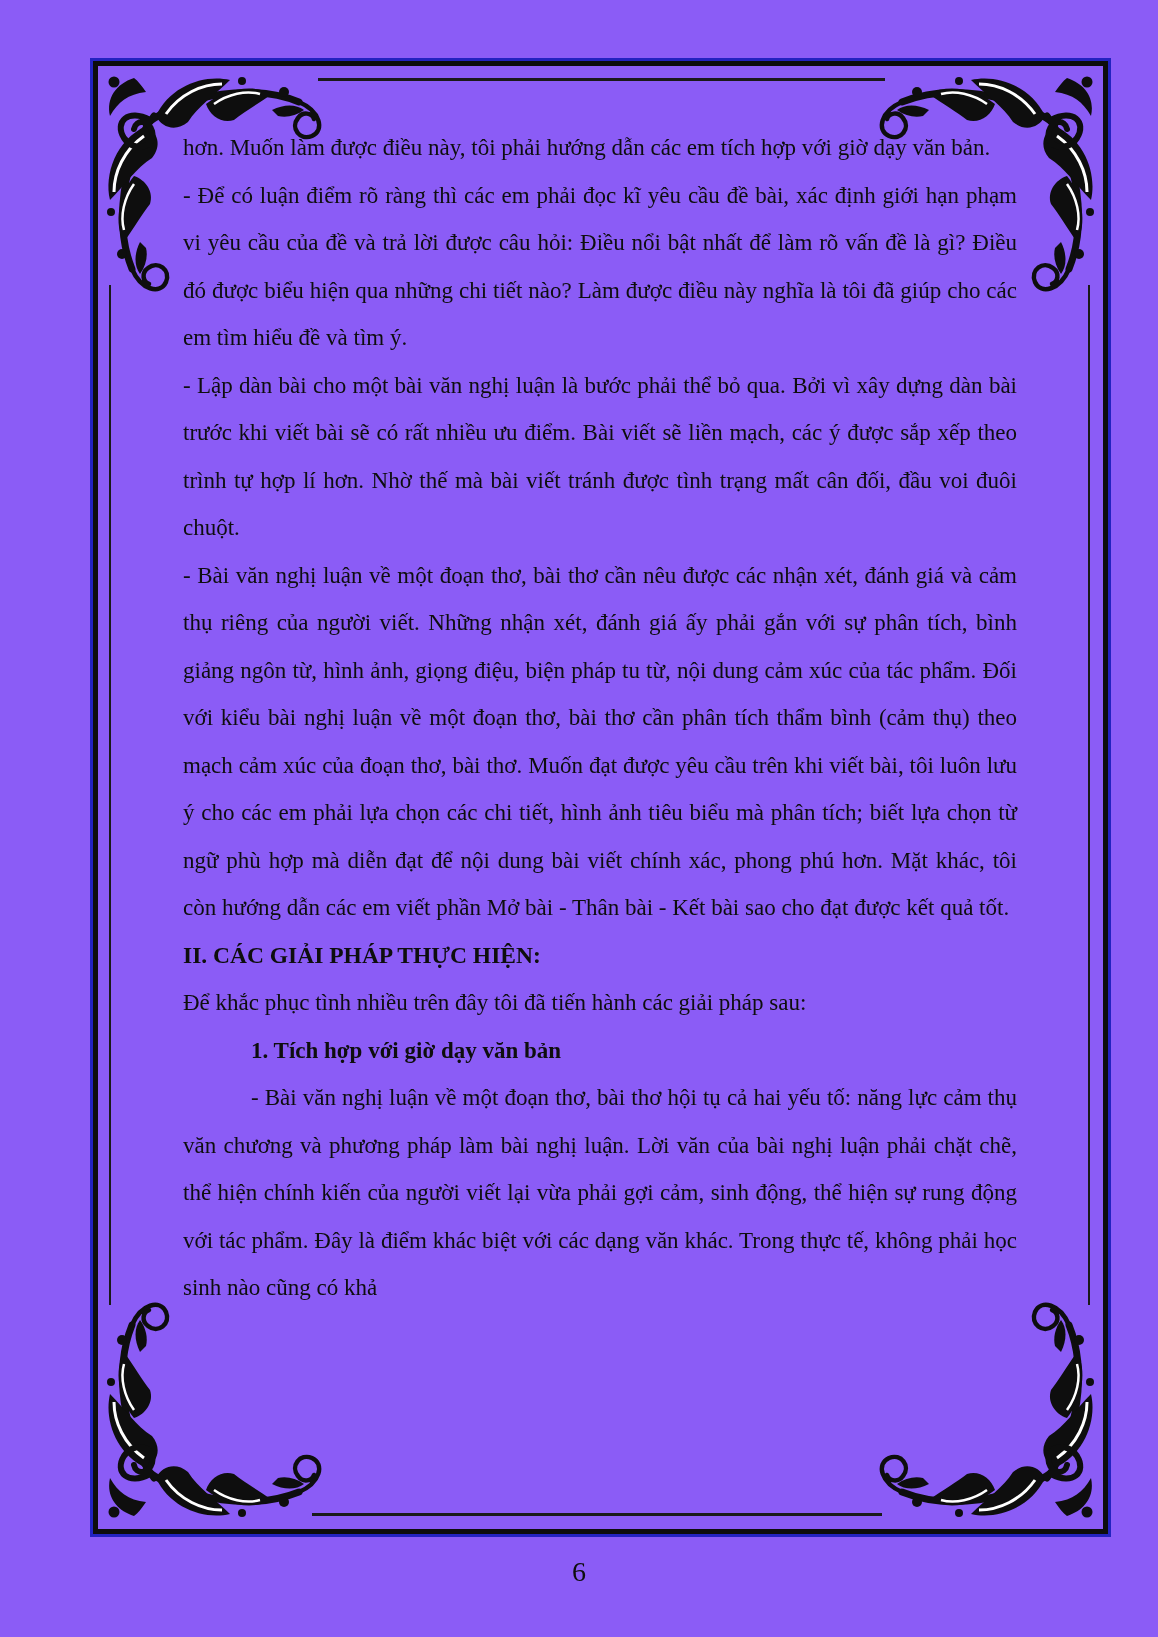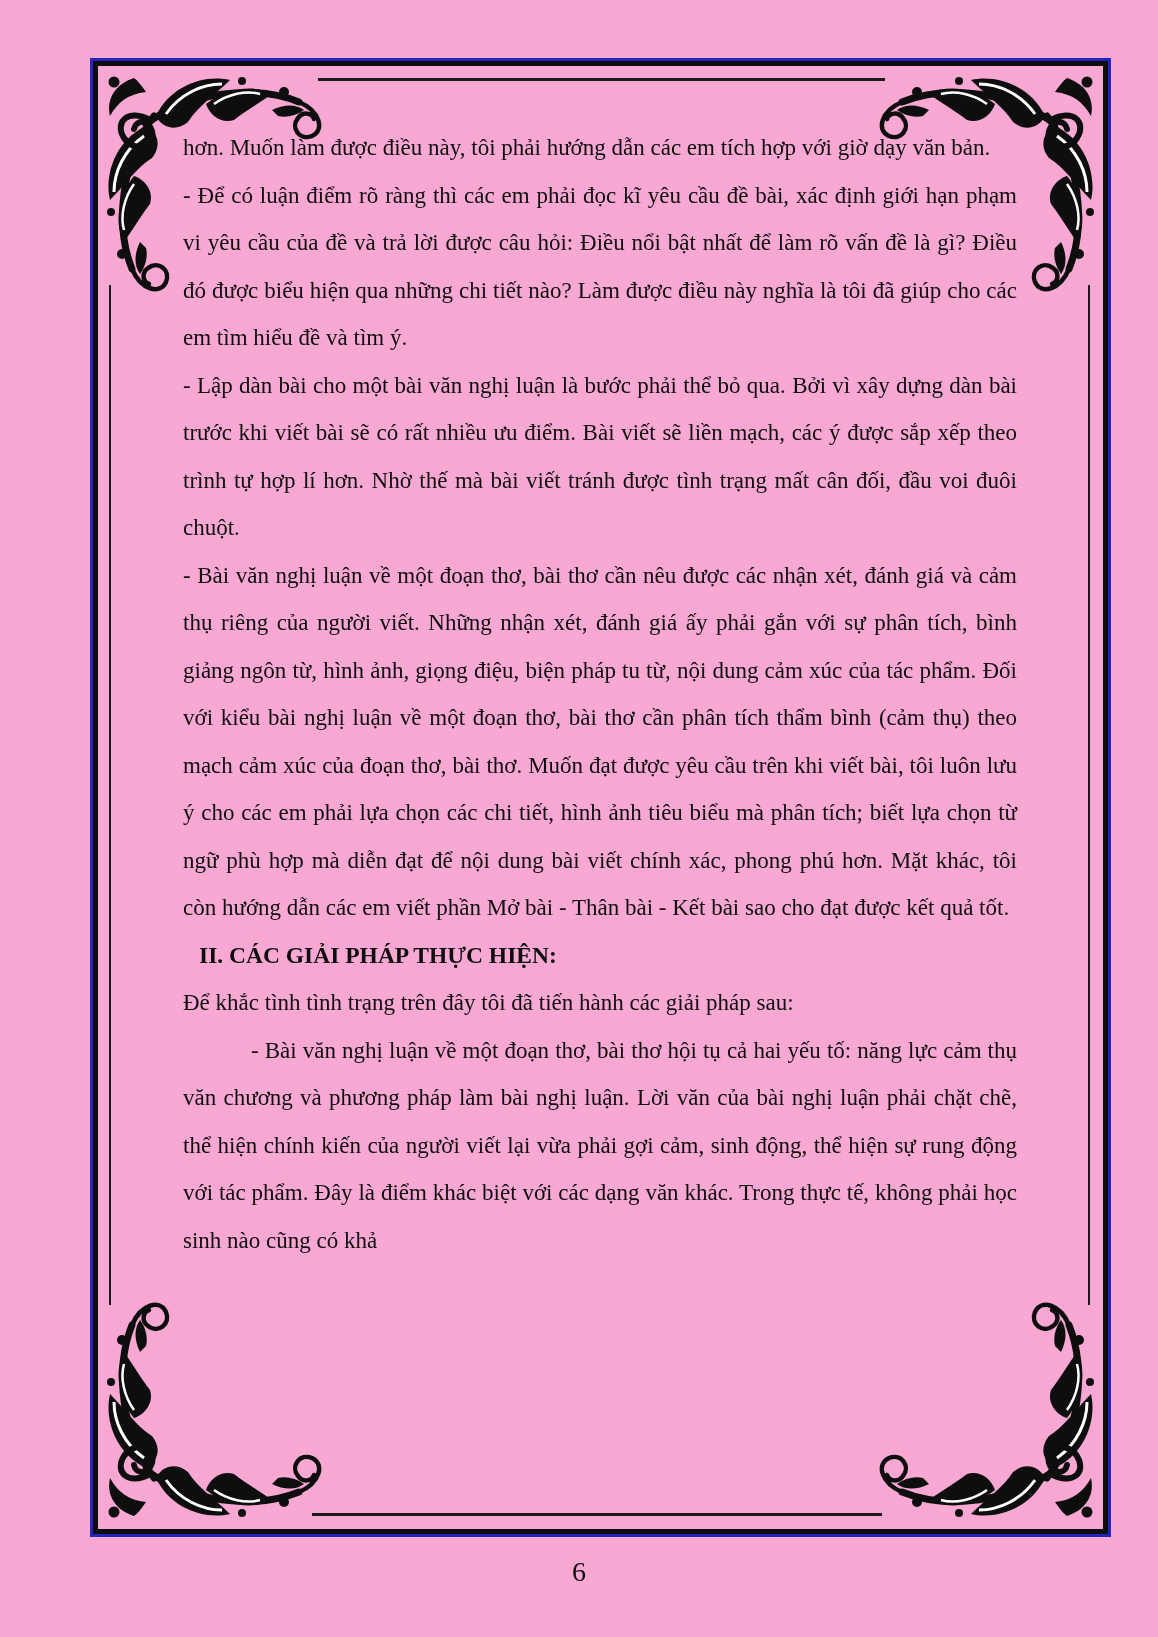--- a/index.html
+++ b/index.html
@@ -9,21 +9,21 @@
     --text-black:#0e0e0e;
   }
   *{margin:0;padding:0;box-sizing:border-box;}
   html,body{background:#ffffff;}
   body{
     width:1158px;height:1637px;
     position:relative;overflow:hidden;
     font-family:"Liberation Serif","DejaVu Serif",serif;
     color:var(--text-black);
   }
-  .sheet{position:absolute;inset:0;background:#f9a8d4;}
+  .sheet{position:absolute;inset:0;background:#8b5cf6;}
 
   
   .frame-blue{
     position:absolute;left:90px;top:58px;width:1021px;height:1479px;
     border:3px solid var(--outer-blue);
   }
   .frame-black{
     width:100%;height:100%;
     border:5px solid var(--border-black);
   }
@@ -43,21 +43,21 @@
   .corner.bl{left:94px;top:1290px;transform:scaleY(-1);}
   .corner.br{left:867px;top:1290px;transform:scale(-1,-1);}
 
   
   .text-block{
     position:absolute;left:183px;top:124px;width:834px;
     font-size:23px;line-height:47.5px;
     text-align:justify;
   }
   .text-block p{margin:0;}
-  p.heading{font-weight:bold;font-size:23.5px;text-align:left;margin-left:16px;}
+  p.heading{font-weight:bold;font-size:23.5px;text-align:left;}
   p.subheading{font-weight:bold;text-indent:68px;text-align:left;}
   p.indent{text-indent:68px;}
 
   .page-number{
     position:absolute;left:0;top:1556px;width:1158px;
     text-align:center;font-size:28px;color:var(--text-black);
   }
   .defs-holder{position:absolute;width:0;height:0;overflow:hidden;}
 </style>
 </head>
@@ -116,19 +116,20 @@
         <use href="#flourish"></use>
       </svg>
   </div>
 
   <div class="text-block">
     <p class="body">hơn. Muốn làm được điều này, tôi phải hướng dẫn các em tích hợp với giờ dạy văn bản.</p>
     <p class="body">- Để có luận điểm rõ ràng thì các em phải đọc kĩ yêu cầu đề bài, xác định giới hạn phạm vi yêu cầu của đề và trả lời được câu hỏi: Điều nổi bật nhất để làm rõ vấn đề là gì? Điều đó được biểu hiện qua những chi tiết nào? Làm được điều này nghĩa là tôi đã giúp cho các em tìm hiểu đề và tìm ý.</p>
     <p class="body">- Lập dàn bài cho một bài văn nghị luận là bước phải thể bỏ qua. Bởi vì xây dựng dàn bài trước khi viết bài sẽ có rất nhiều ưu điểm. Bài viết sẽ liền mạch, các ý được sắp xếp theo trình tự hợp lí hơn. Nhờ thế mà bài viết tránh được tình trạng mất cân đối, đầu voi đuôi chuột.</p>
     <p class="body">- Bài văn nghị luận về một đoạn thơ, bài thơ cần nêu được các nhận xét, đánh giá và cảm thụ riêng của người viết. Những nhận xét, đánh giá ấy phải gắn với sự phân tích, bình giảng ngôn từ, hình ảnh, giọng điệu, biện pháp tu từ, nội dung cảm xúc của tác phẩm. Đối với kiểu bài nghị luận về một đoạn thơ, bài thơ cần phân tích thẩm bình (cảm thụ) theo mạch cảm xúc của đoạn thơ, bài thơ. Muốn đạt được yêu cầu trên khi viết bài, tôi luôn lưu ý cho các em phải lựa chọn các chi tiết, hình ảnh tiêu biểu mà phân tích; biết lựa chọn từ ngữ phù hợp mà diễn đạt để nội dung bài viết chính xác, phong phú hơn. Mặt khác, tôi còn hướng dẫn các em viết phần Mở bài - Thân bài - Kết bài sao cho đạt được kết quả tốt.</p>
     <p class="heading">II. CÁC GIẢI PHÁP THỰC HIỆN:</p>
-    <p class="body">Để khắc tình tình trạng trên đây tôi đã tiến hành các giải pháp sau:</p>
+    <p class="body">Để khắc phục tình nhiều trên đây tôi đã tiến hành các giải pháp sau:</p>
+    <p class="subheading">1. Tích hợp với giờ dạy văn bản</p>
     <p class="body indent">- Bài văn nghị luận về một đoạn thơ, bài thơ hội tụ cả hai yếu tố: năng lực cảm thụ văn chương và phương pháp làm bài nghị luận. Lời văn của bài nghị luận phải chặt chẽ, thể hiện chính kiến của người viết lại vừa phải gợi cảm, sinh động, thể hiện sự rung động với tác phẩm. Đây là điểm khác biệt với các dạng văn khác. Trong thực tế, không phải học sinh nào cũng có khả</p>
   </div>
 
   <div class="page-number">6</div>
 
 </div>
 
 </body></html>

